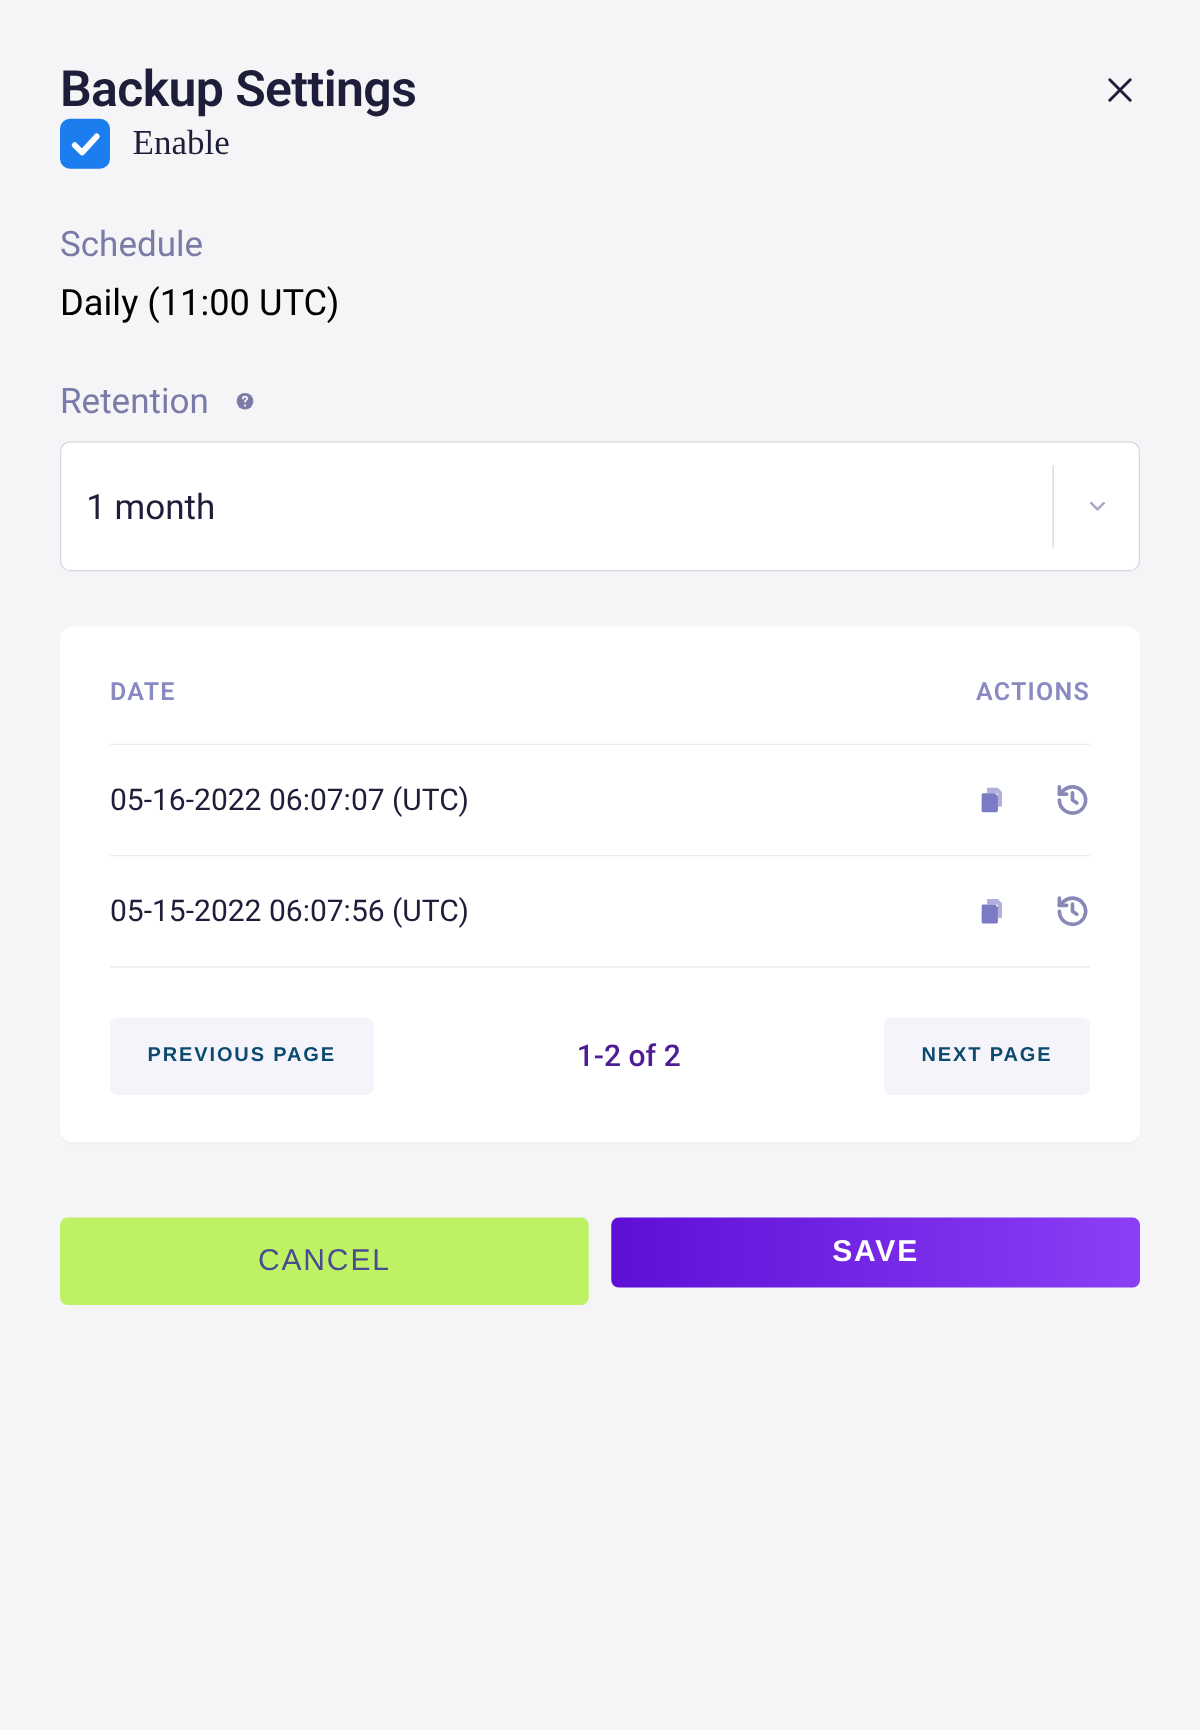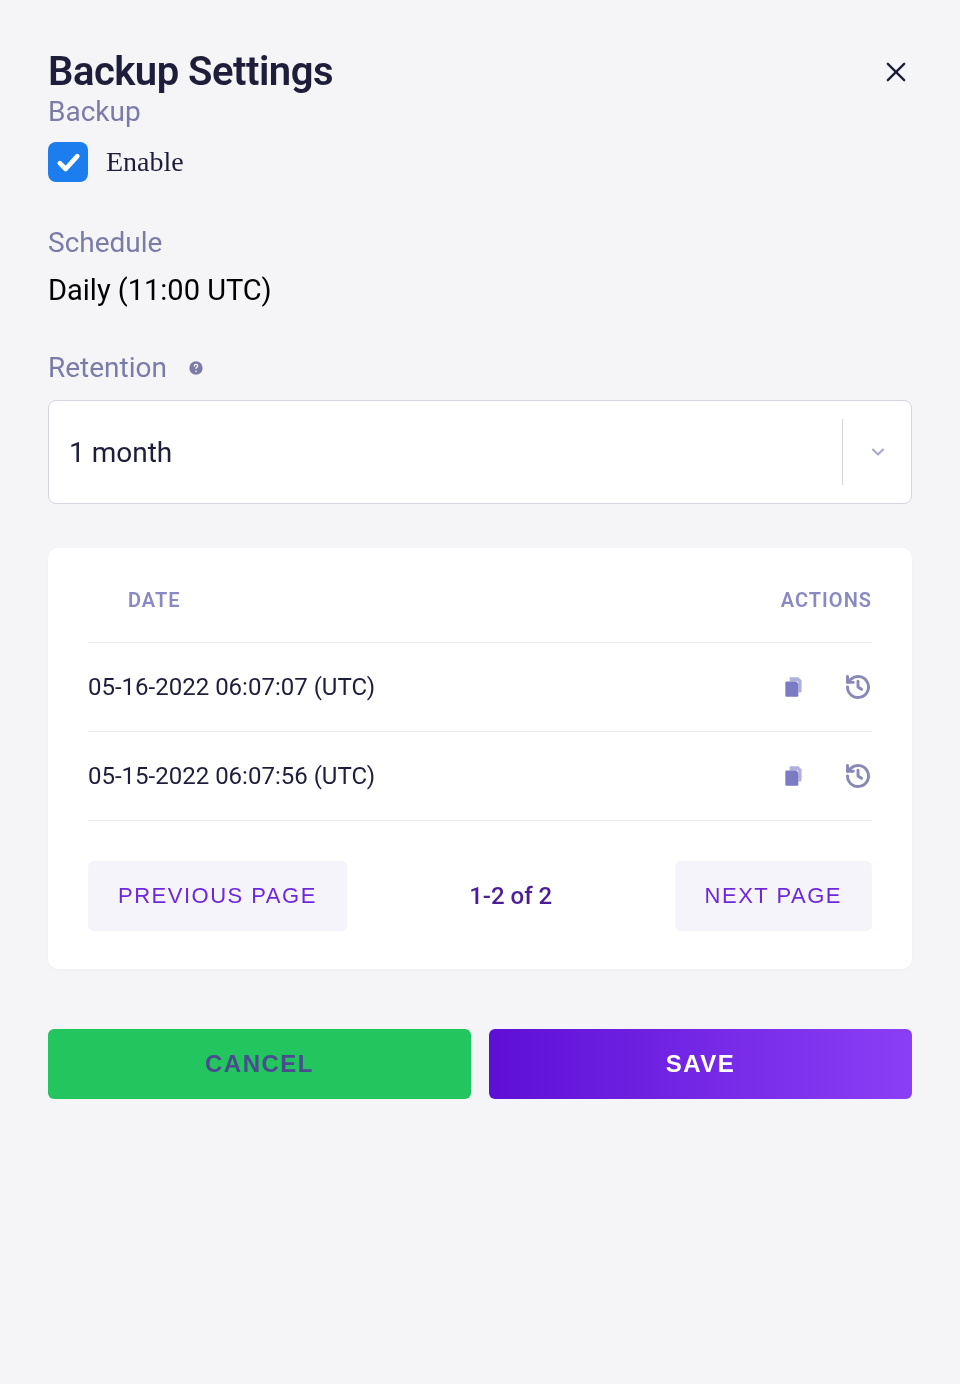--- a/index.html
+++ b/index.html
@@ -127,21 +127,20 @@
     justify-content: space-between;
     align-items: center;
     padding-bottom: 30px;
     border-bottom: 1px solid #eaeaf0;
   }
   .th {
     font-size: 20px;
     font-weight: 600;
     color: #8a8ac2;
     letter-spacing: 1px;
-    margin-left: 40px;
   }
   .table-row {
     display: flex;
     justify-content: space-between;
     align-items: center;
     padding: 30px 0;
     border-bottom: 1px solid #eaeaf0;
   }
   .row-date {
     font-size: 24px;
@@ -164,51 +163,51 @@
     display: flex;
     justify-content: space-between;
     align-items: center;
     margin-top: 40px;
   }
   .page-btn {
     background: #f4f4fa;
     border: none;
     border-radius: 6px;
     padding: 22px 30px;
-    font-size: 22px;
-    font-weight: 400;
-    color: #6d28d9;
+    font-size: 16px;
+    font-weight: 700;
+    color: #0c4a6e;
     letter-spacing: 1.5px;
     cursor: pointer;
   }
   .page-info {
     font-size: 24px;
     color: #4c1d95;
     font-weight: 500;
   }
   .footer {
     display: flex;
     gap: 18px;
     margin-top: 60px;
   }
   .btn-cancel {
     flex: 1;
     height: 70px;
-    background: #22c55e;
+    background: #bef264;
     border: none;
     border-radius: 6px;
     font-size: 24px;
-    font-weight: 700;
+    font-weight: 400;
     color: #4b4b8f;
     letter-spacing: 1.5px;
     cursor: pointer;
   }
   .btn-save {
     flex: 1;
-    height: 70px;
+    height: 56px;
     background: linear-gradient(90deg, #5e0fd6 0%, #8b3ff5 100%);
     border: none;
     border-radius: 6px;
     font-size: 24px;
     font-weight: 600;
     color: #fff;
     letter-spacing: 1.5px;
     cursor: pointer;
   }
 </style>
@@ -219,21 +218,20 @@
   <h1 class="title">Backup Settings</h1>
   <div class="close-btn">
     <svg width="28" height="28" viewBox="0 0 24 24" fill="none" stroke="#1e1e3a" stroke-width="2" stroke-linecap="round">
       <line x1="5" y1="5" x2="19" y2="19"></line>
       <line x1="19" y1="5" x2="5" y2="19"></line>
     </svg>
   </div>
 </div>
 
 <div class="section">
-  <div class="section-label">Backup</div>
   <div class="checkbox-row">
     <div class="checkbox">
       <svg width="28" height="28" viewBox="0 0 24 24" fill="none" stroke="#fff" stroke-width="4" stroke-linecap="round" stroke-linejoin="round">
         <polyline points="5 13 10 18 20 7"></polyline>
       </svg>
     </div>
     <span class="checkbox-label">Enable</span>
   </div>
 </div>
 

